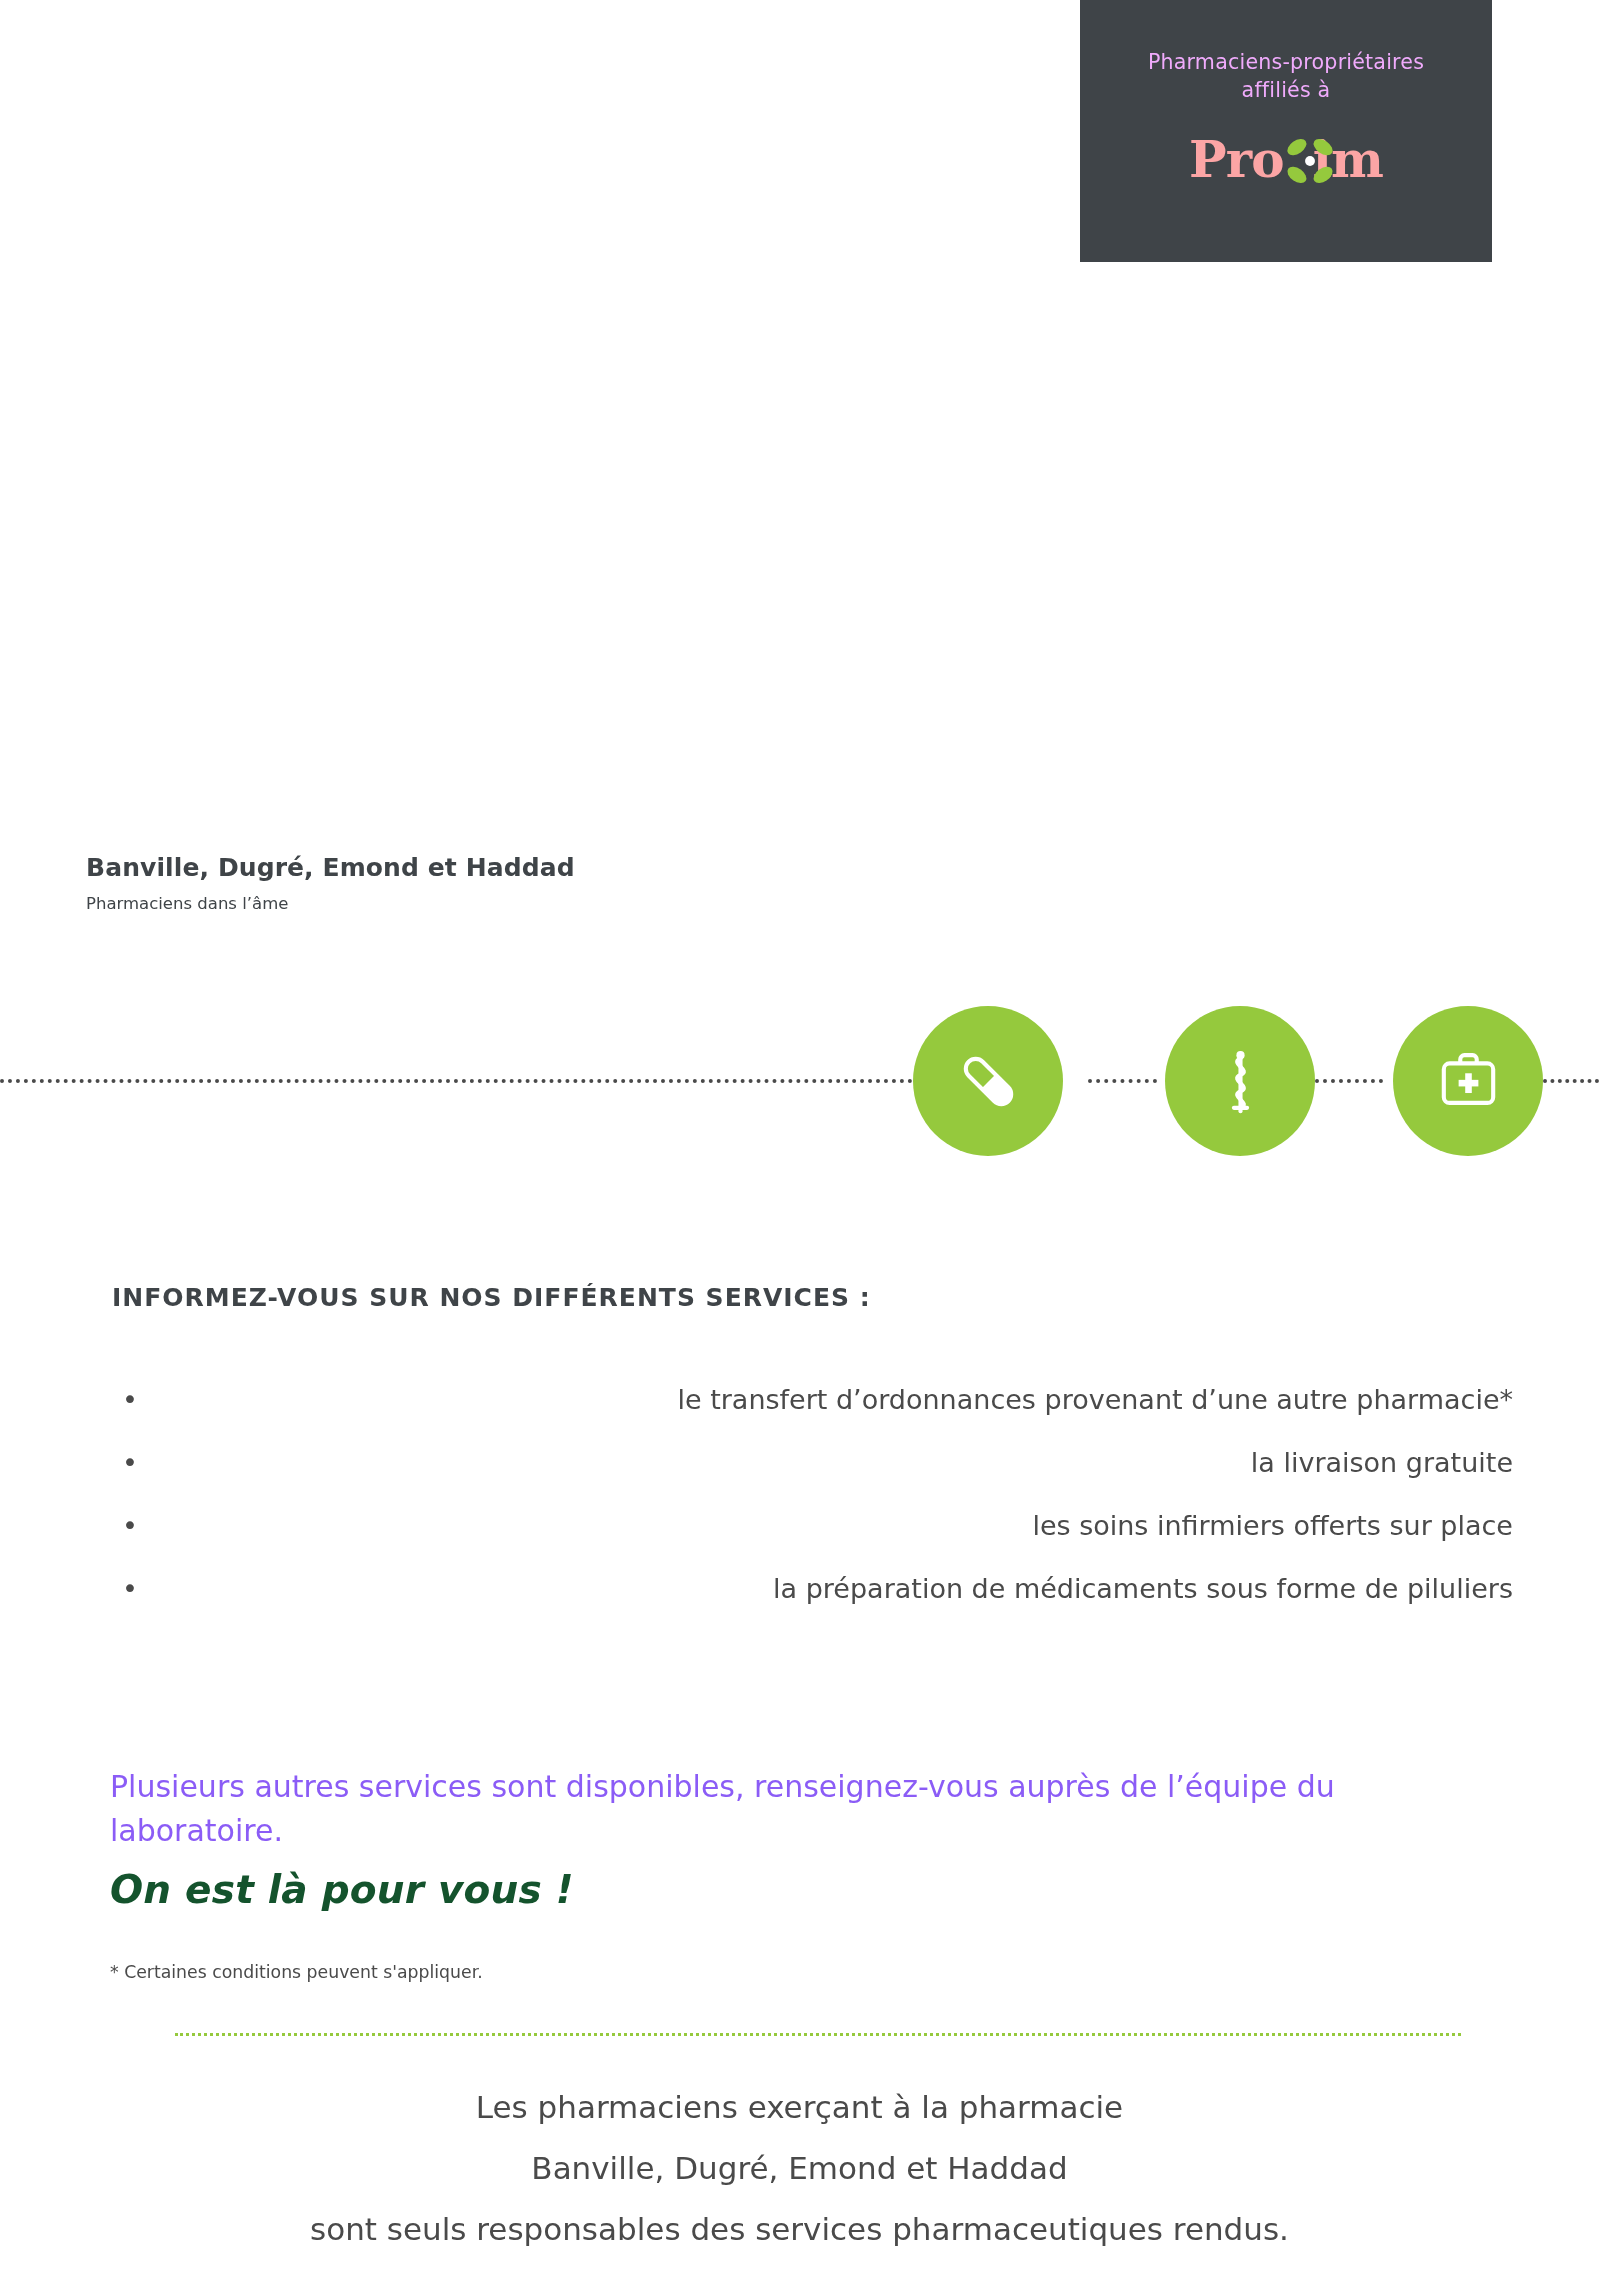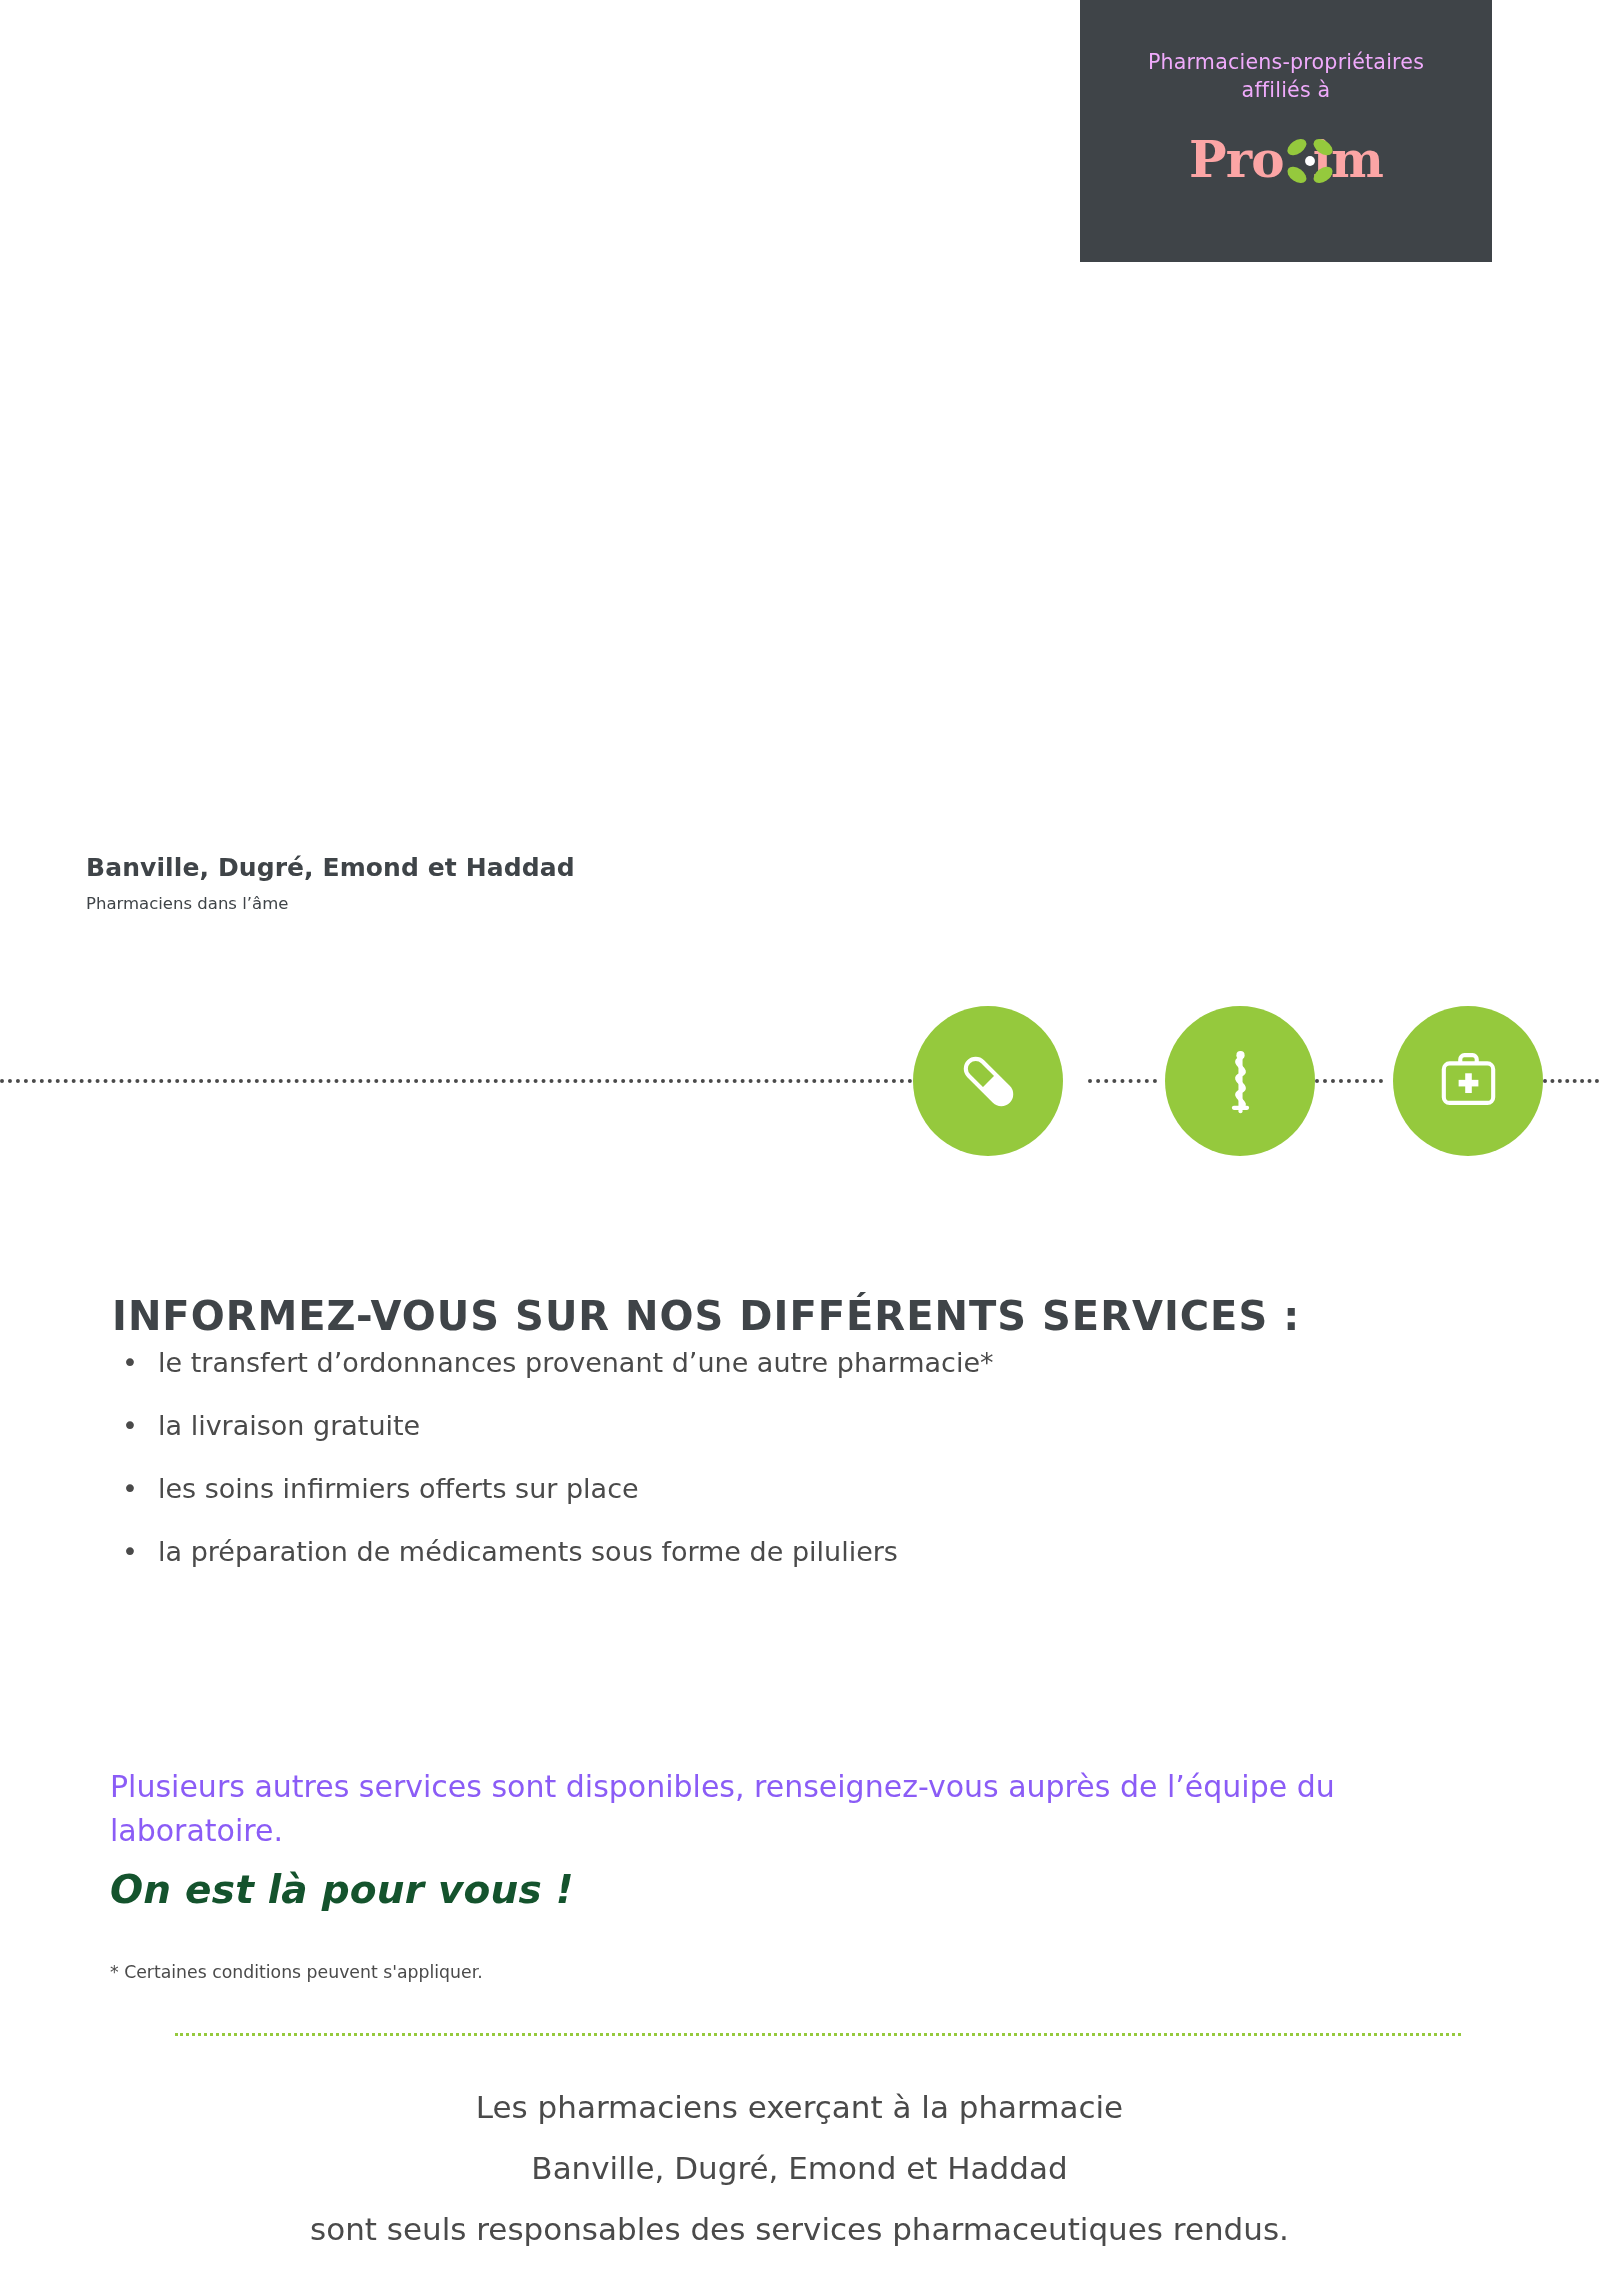--- a/index.html
+++ b/index.html
@@ -120,34 +120,35 @@
   .ci-2 { left: 1165px; }
   .ci-3 { left: 1393px; }
 
   
   .main-heading {
     position: absolute;
     left: 112px;
     top: 1266px;
     font-family: "DejaVu Sans", sans-serif;
     font-weight: bold;
-    font-size: 40px;
+    font-size: 25px;
     color: #3f4448;
     letter-spacing: 1px;
   }
 
   
   .services-list {
     position: absolute;
     left: 112px;
-    top: 1331px;
+    top: 1368px;
     width: 1401px;
     margin: 0;
     padding: 0;
     list-style: none;
+    text-align: right;
   }
   .services-list li {
     position: relative;
     padding-left: 46px;
     font-family: "DejaVu Sans", sans-serif;
     font-size: 27px;
     line-height: 63px;
     color: #4a4a4a;
   }
   .services-list li::before {

